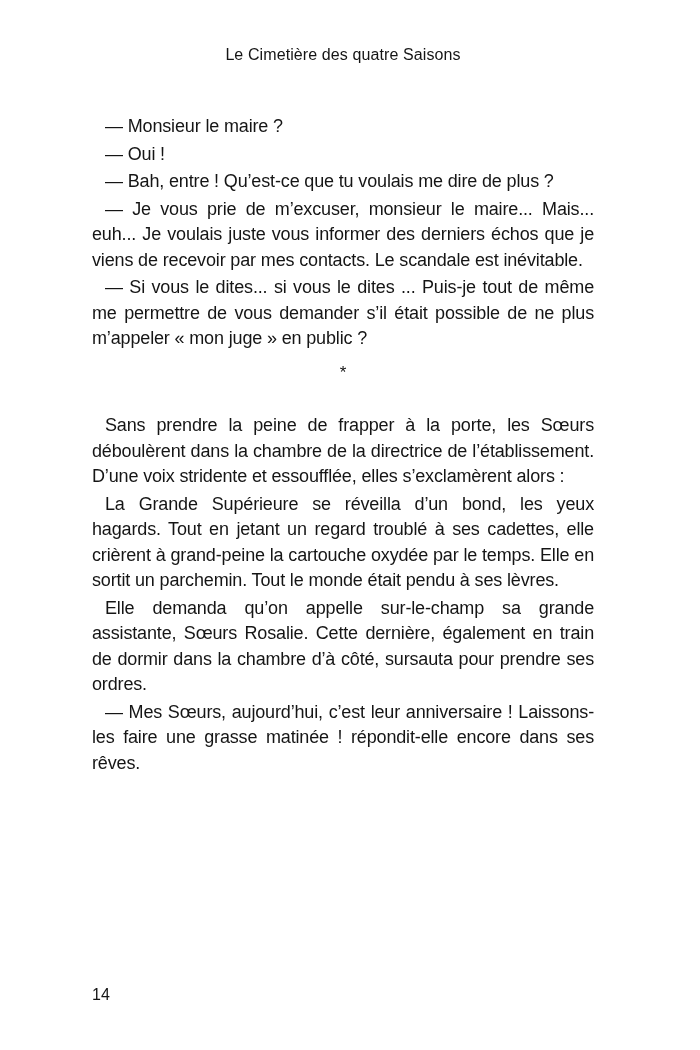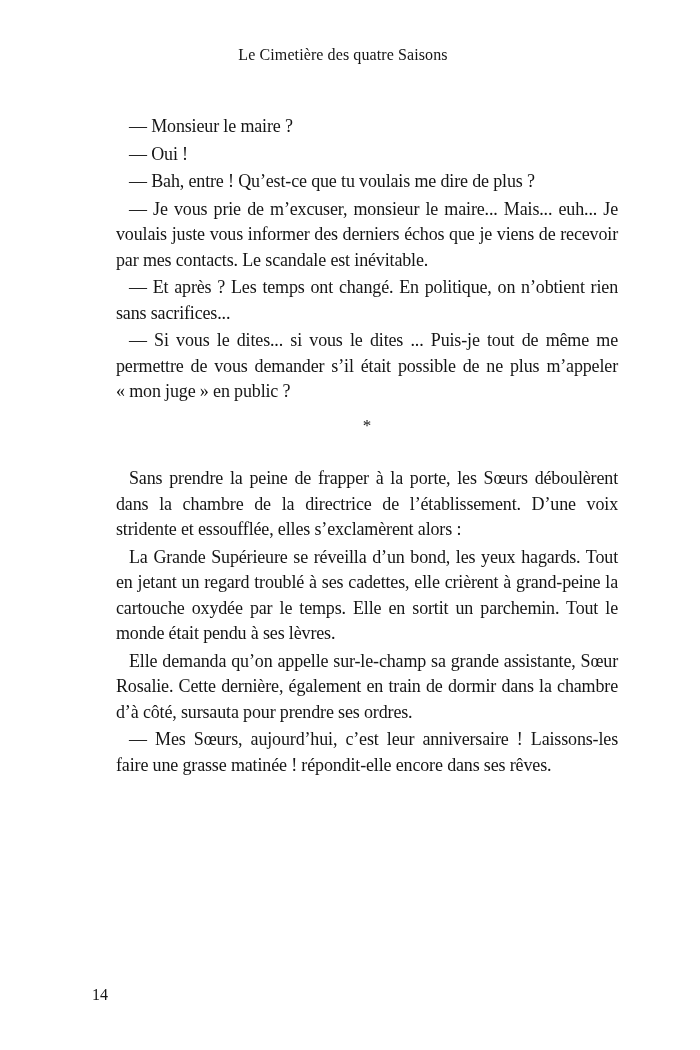--- a/index.html
+++ b/index.html
@@ -7,21 +7,21 @@
     margin: 0;
     padding: 0;
     background: #ffffff;
   }
   .page {
     position: relative;
     width: 700px;
     height: 1050px;
     background: #ffffff;
     overflow: hidden;
-    font-family: Liberation Serif, serif;
+    font-family: Liberation Sans, sans-serif;
     color: #151515;
   }
   .running-head {
     position: absolute;
     top: 45px;
     left: 92px;
     width: 502px;
     text-align: center;
     font-size: 16px;
     line-height: 20px;
@@ -31,21 +31,20 @@
   .body-text {
     position: absolute;
     top: 114px;
     left: 92px;
     width: 502px;
     font-size: 18px;
     line-height: 25.5px;
     letter-spacing: -0.15px;
     text-align: justify;
     color: #151515;
-    margin-left: 24px;
   }
   .body-text p {
     margin: 0 0 2px 0;
     text-indent: 13px;
   }
   .body-text p.separator {
     text-indent: 0;
     text-align: center;
     margin: 8px 0 28px 0;
     font-size: 17px;
@@ -65,26 +64,25 @@
 
 <div class="page">
 
   <div class="running-head">Le Cimetière des quatre Saisons</div>
 
   <div class="body-text">
     <p>—&nbsp;Monsieur le maire&nbsp;?</p>
     <p>—&nbsp;Oui&nbsp;!</p>
     <p>—&nbsp;Bah, entre&nbsp;! Qu’est-ce que tu voulais me dire de plus&nbsp;?</p>
     <p>—&nbsp;Je vous prie de m’excuser, monsieur le maire... Mais... euh... Je voulais juste vous informer des derniers échos que je viens de recevoir par mes contacts. Le scandale est inévitable.</p>
-    <p>—&nbsp;Et après&nbsp;? Les temps ont changé. En politique, on n’obtient rien sans sacrifices...</p>
     <p>—&nbsp;Si vous le dites... si vous le dites&nbsp;... Puis-je tout de même me permettre de vous demander s’il était possible de ne plus m’appeler «&nbsp;mon juge&nbsp;» en public&nbsp;?</p>
 
     <p class="separator">*</p>
 
     <p>Sans prendre la peine de frapper à la porte, les Sœurs déboulèrent dans la chambre de la directrice de l’établissement. D’une voix stridente et essoufflée, elles s’exclamèrent alors&nbsp;:</p>
     <p>La Grande Supérieure se réveilla d’un bond, les yeux hagards. Tout en jetant un regard troublé à ses cadettes, elle crièrent à grand-peine la cartouche oxydée par le temps. Elle en sortit un parchemin. Tout le monde était pendu à ses lèvres.</p>
-    <p>Elle demanda qu’on appelle sur-le-champ sa grande assistante, Sœur Rosalie. Cette dernière, également en train de dormir dans la chambre d’à côté, sursauta pour prendre ses ordres.</p>
+    <p>Elle demanda qu’on appelle sur-le-champ sa grande assistante, Sœurs Rosalie. Cette dernière, également en train de dormir dans la chambre d’à côté, sursauta pour prendre ses ordres.</p>
     <p>—&nbsp;Mes Sœurs, aujourd’hui, c’est leur anniversaire&nbsp;! Laissons-les faire une grasse matinée&nbsp;! répondit-elle encore dans ses rêves.</p>
   </div>
 
   <div class="page-number">14</div>
 
 </div>
 
 </body></html>

